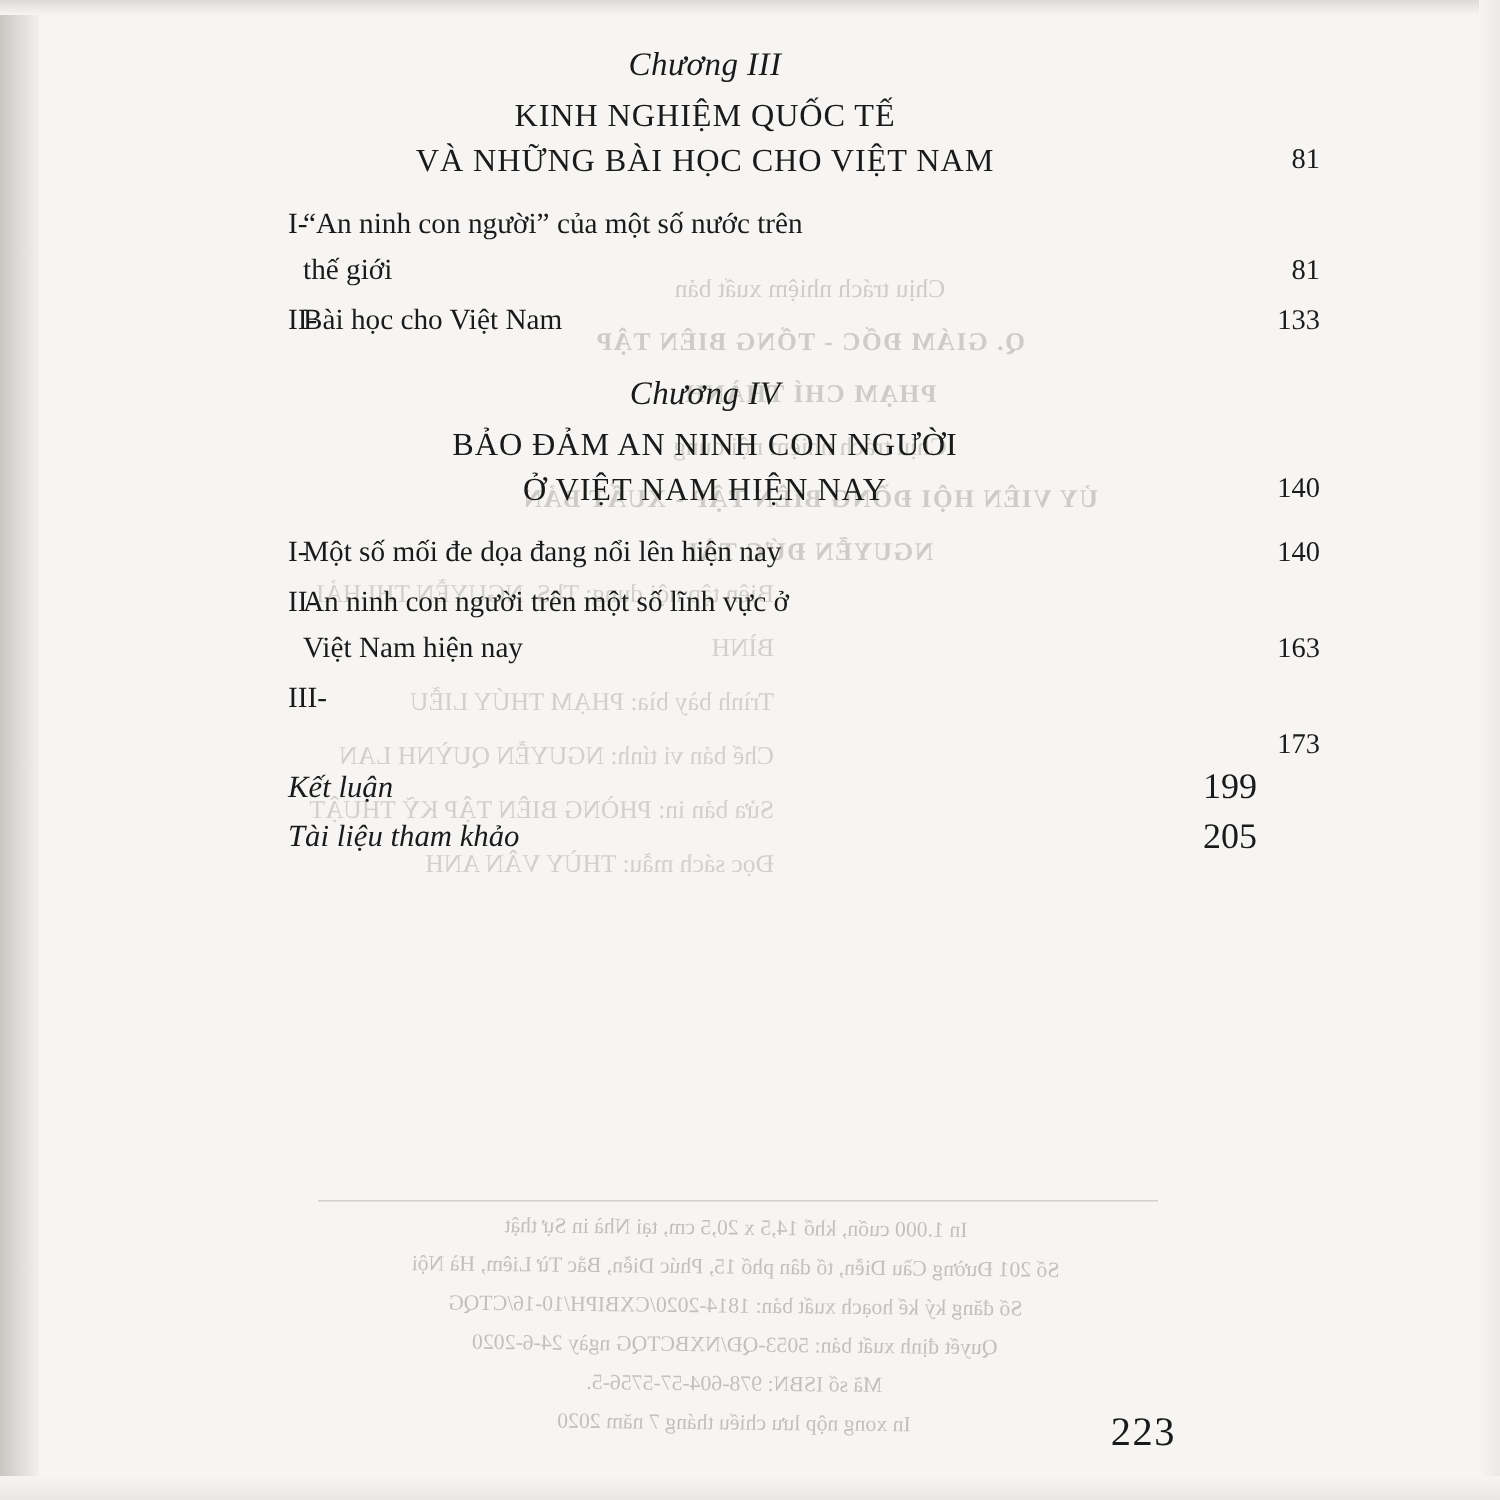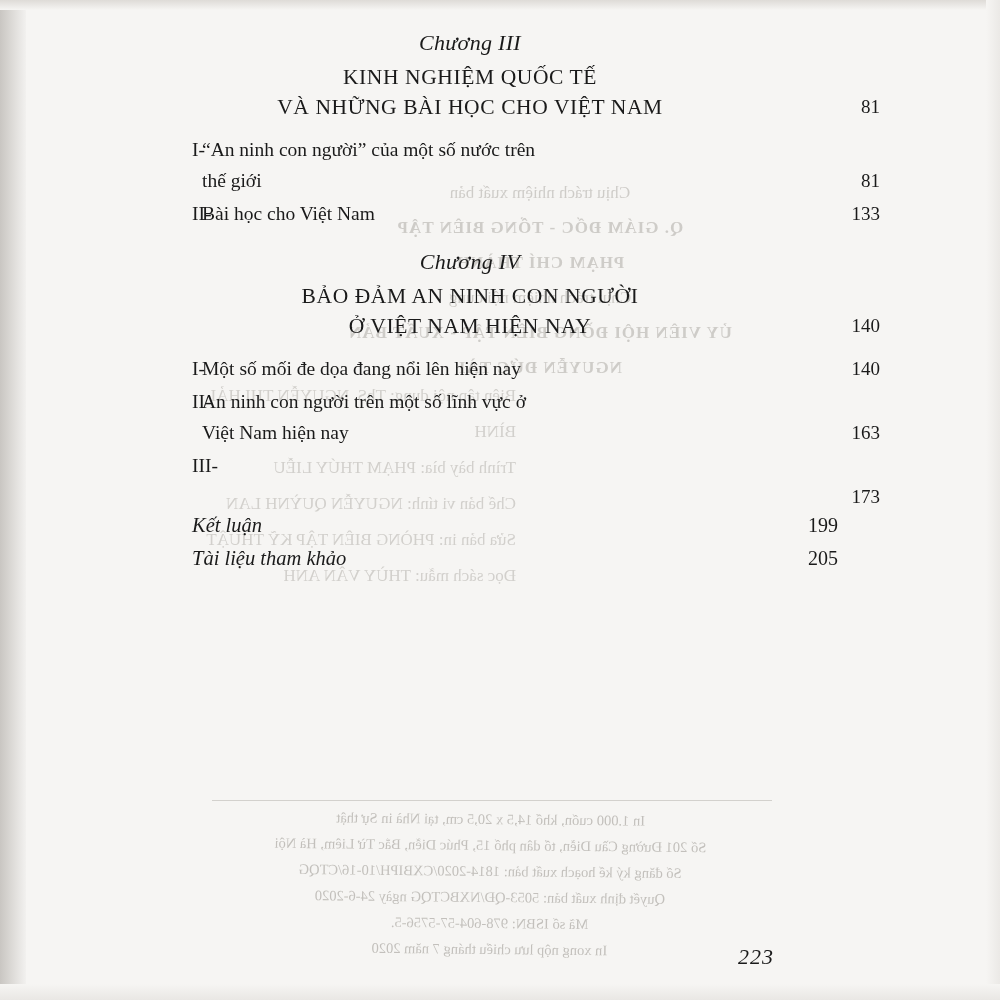--- a/index.html
+++ b/index.html
@@ -126,21 +126,21 @@
   .tail-row {
     position: relative;
     font-style: italic;
     font-size: 20.5px;
     line-height: 33px;
   }
   .tail-row .pg {
     position: absolute;
     right: -48px;
     font-style: normal;
-    font-size: 20px;
+    font-size: 24px;
   }
   .bleed-block {
     position: absolute;
     left: 330px;
     top: 175px;
     width: 420px;
     text-align: center;
     line-height: 35px;
     font-size: 17px;
     color: #b5b2ad;
@@ -186,25 +186,24 @@
     left: 212px;
     top: 800px;
     width: 560px;
     height: 1px;
     background: #cbc8c3;
     opacity: .8;
   }
 
   .folio {
     position: absolute;
-    right: 226px;
+    right: 216px;
     bottom: 30px;
-    font-size: 22px;
+    font-size: 27px;
     letter-spacing: 1px;
-    font-style: italic;
   }
 </style>
 </head>
 <body>
 
 <div class="page">
   <div class="gutter-left"></div>
   <div class="edge-top"></div>
   <div class="edge-right"></div>
   <div class="edge-bottom"></div>

